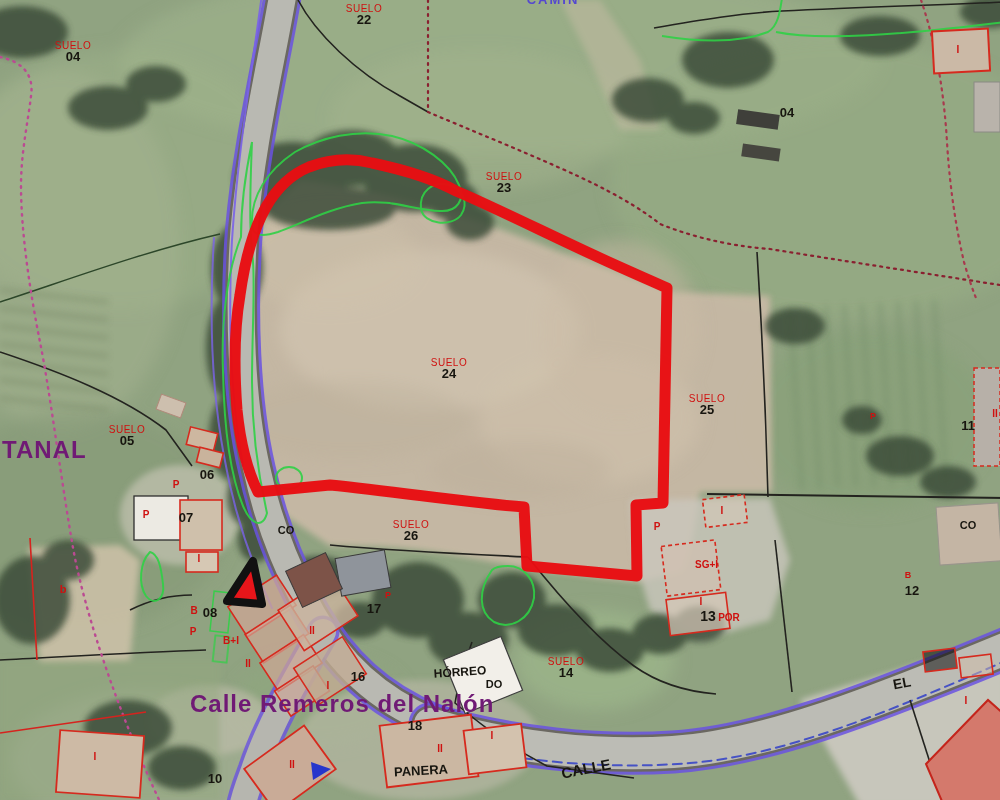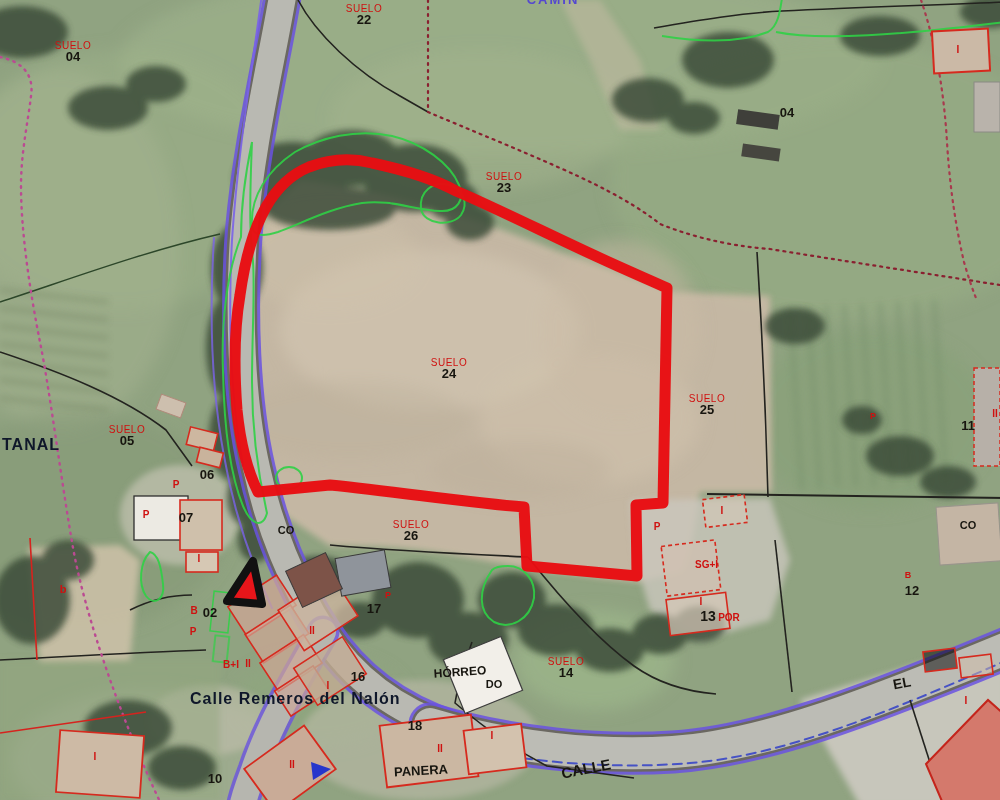--- a/index.html
+++ b/index.html
@@ -4,21 +4,21 @@
 <style>
   html,body{margin:0;padding:0;background:#fff;}
   #map{position:relative;width:1000px;height:800px;overflow:hidden;background:#90a381;
        font-family:"Liberation Sans",sans-serif;}
   #map svg{position:absolute;left:0;top:0;}
   #labels{position:absolute;left:0;top:0;width:1000px;height:800px;pointer-events:none;}
   .lbl{position:absolute;white-space:nowrap;transform:translate(-50%,0);line-height:1.05;
        font-family:"Liberation Sans",sans-serif;font-weight:bold;}
   .k-num{color:#17150f;font-size:13px;}
   .k-word{color:#17150f;}
-  .k-edge{transform:none;color:#0f172a;font-size:16px;letter-spacing:1px;}
+  .k-edge{transform:none;color:#701a75;font-size:24px;letter-spacing:1px;}
   .k-red{color:#cf1110;font-size:10px;}
   .k-redsm{color:#cf1110;font-size:9px;}
   .k-blue{color:#5548cf;font-size:13px;letter-spacing:2px;}
   .suelo{position:absolute;transform:translate(-50%,0);text-align:center;line-height:1.0;}
   .suelo .w{display:block;color:#cf1110;font-size:10px;font-weight:normal;letter-spacing:.5px;}
   .suelo .n{display:block;color:#17150f;font-size:13px;font-weight:bold;margin-top:-1px;text-align:center;}
 </style>
 </head>
 <body>
 
@@ -261,41 +261,41 @@
       <div class="suelo" style="left: 566px; top: 657px;">
         <span class="w">SUELO</span>
         <span class="n">14</span>
       </div>
       <div class="lbl k-edge" style="left: 2px; top: 437px;">TANAL</div>
       <div class="lbl k-edge" style="left: 190px; top: 691px;">Calle Remeros del Nalón</div>
       <div class="lbl k-blue" style="left: 553px; top: -7px;">CAMIN</div>
       <div class="lbl k-num" style="left: 787px; top: 106px;">04</div>
       <div class="lbl k-num" style="left: 190px; top: 468px; padding-left: 34px;">06</div>
       <div class="lbl k-num" style="left: 186px; top: 511px;">07</div>
-      <div class="lbl k-num" style="left: 210px; top: 606px;">02</div>
+      <div class="lbl k-num" style="left: 210px; top: 606px;">08</div>
       <div class="lbl k-num" style="left: 215px; top: 772px;">10</div>
       <div class="lbl k-num" style="left: 932px; top: 419px; margin-left: 36px;">11</div>
       <div class="lbl k-num" style="left: 912px; top: 584px;">12</div>
       <div class="lbl k-num" style="left: 708px; top: 609px; font-size: 14px;">13</div>
       <div class="lbl k-num" style="left: 415px; top: 719px;">18</div>
       <div class="lbl k-num" style="left: 358px; top: 670px;">16</div>
       <div class="lbl k-num" style="left: 374px; top: 602px;">17</div>
       <div class="lbl k-word" style="left: 460px; top: 666px; font-size: 12px; transform: translate(-50%, 0px) rotate(-4deg);">HÓRREO</div>
       <div class="lbl k-word" style="left: 494px; top: 679px; font-size: 11px;">DO</div>
       <div class="lbl k-word" style="left: 286px; top: 525px; font-size: 11px;">CO</div>
       <div class="lbl k-word" style="left: 968px; top: 520px; font-size: 11px;">CO</div>
       <div class="lbl k-word" style="left: 421px; top: 764px; font-size: 13px; transform: translate(-50%, 0px) rotate(-3deg);">PANERA</div>
       <div class="lbl k-word" style="left: 586px; top: 761px; font-size: 15px; transform: translate(-50%, 0px) rotate(-11deg);">CALLE</div>
       <div class="lbl k-word" style="left: 902px; top: 676px; font-size: 14px; transform: translate(-50%, 0px) rotate(-11deg);">EL</div>
       <div class="lbl k-red" style="left: 146px; top: 510px;">P</div>
       <div class="lbl k-red" style="left: 176px; top: 480px;">P</div>
       <div class="lbl k-red" style="left: 199px; top: 554px;">I</div>
       <div class="lbl k-red" style="left: 193px; top: 627px;">P</div>
       <div class="lbl k-red" style="left: 194px; top: 606px;">B</div>
-      <div class="lbl k-red" style="left: 231px; top: 636px; margin-top: 24px;">B+I</div>
+      <div class="lbl k-red" style="left: 231px; top: 636px;">B+I</div>
       <div class="lbl k-red" style="left: 248px; top: 659px;">II</div>
       <div class="lbl k-red" style="left: 312px; top: 626px;">II</div>
       <div class="lbl k-red" style="left: 328px; top: 681px;">I</div>
       <div class="lbl k-redsm" style="left: 388px; top: 591px;">P</div>
       <div class="lbl k-red" style="left: 657px; top: 522px;">P</div>
       <div class="lbl k-red" style="left: 722px; top: 506px;">I</div>
       <div class="lbl k-red" style="left: 693px; top: 560px; padding-left: 27px;">SG+I</div>
       <div class="lbl k-red" style="left: 701px; top: 597px;">I</div>
       <div class="lbl k-red" style="left: 729px; top: 613px;">POR</div>
       <div class="lbl k-redsm" style="left: 908px; top: 571px;">B</div>

